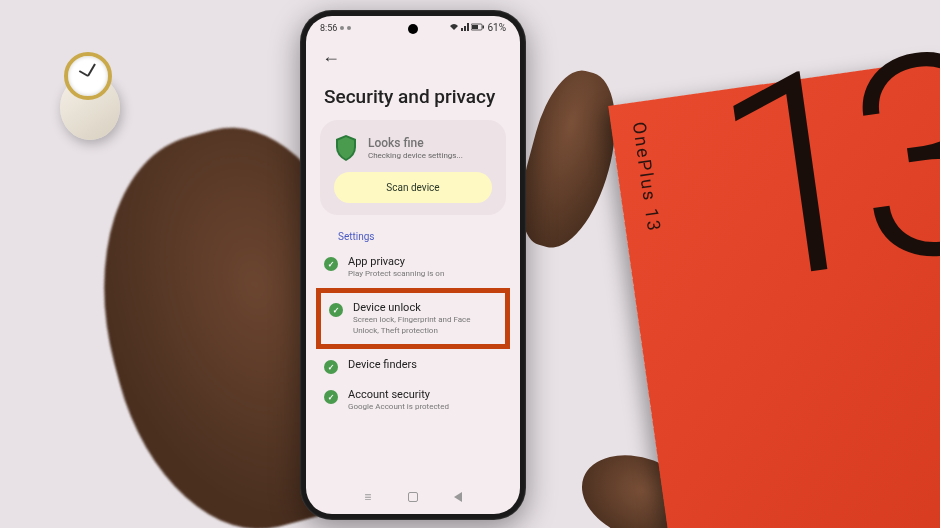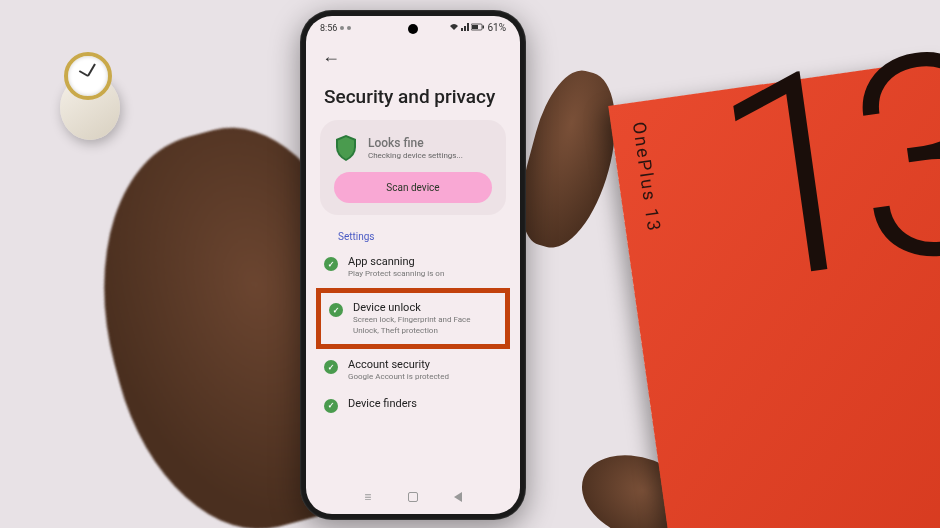--- a/index.html
+++ b/index.html
@@ -132,21 +132,21 @@
     }
     .shield-icon {
       width: 24px; height: 28px;
       position: relative;
     }
     .shield-icon svg { width: 100%; height: 100%; }
     .status-text { flex: 1; }
     .status-title { font-size: 12px; font-weight: 500; color: #737373; }
     .status-sub { font-size: 8px; color: #666; margin-top: 1px; }
     .scan-btn {
-      background: #f9a8d4;
+      background: #fef9c3;
       border-radius: 20px;
       padding: 10px;
       text-align: center;
       font-size: 10px; color: #2a3828;
     }
     .section-label {
       padding: 16px 32px 6px;
       font-size: 10px; color: #4a5bc4;
     }
     .list-item {
@@ -254,47 +254,47 @@
         </div>
       </div>
       <div class="scan-btn">Scan device</div>
     </div>
 
     <div class="section-label">Settings</div>
 
     <div class="list-item">
       <div class="check-ic"></div>
       <div class="item-text">
-        <div class="item-title">App scanning</div>
+        <div class="item-title">App privacy</div>
         <div class="item-sub">Play Protect scanning is on</div>
       </div>
     </div>
 
     <div class="highlight">
       <div class="list-item" style="padding:4px 0">
         <div class="check-ic"></div>
         <div class="item-text">
           <div class="item-title">Device unlock</div>
           <div class="item-sub">Screen lock, Fingerprint and Face Unlock, Theft protection</div>
         </div>
       </div>
     </div>
 
     <div class="list-item">
       <div class="check-ic"></div>
       <div class="item-text">
-        <div class="item-title">Account security</div>
-        <div class="item-sub">Google Account is protected</div>
+        <div class="item-title">Device finders</div>
       </div>
     </div>
 
     <div class="list-item">
       <div class="check-ic"></div>
       <div class="item-text">
-        <div class="item-title">Device finders</div>
+        <div class="item-title">Account security</div>
+        <div class="item-sub">Google Account is protected</div>
       </div>
     </div>
 
     <div class="nav-bar">
       <span class="nav-ic">≡</span>
       <span class="nav-sq"></span>
       <span class="nav-tri"></span>
     </div>
   </div>
 </div>

